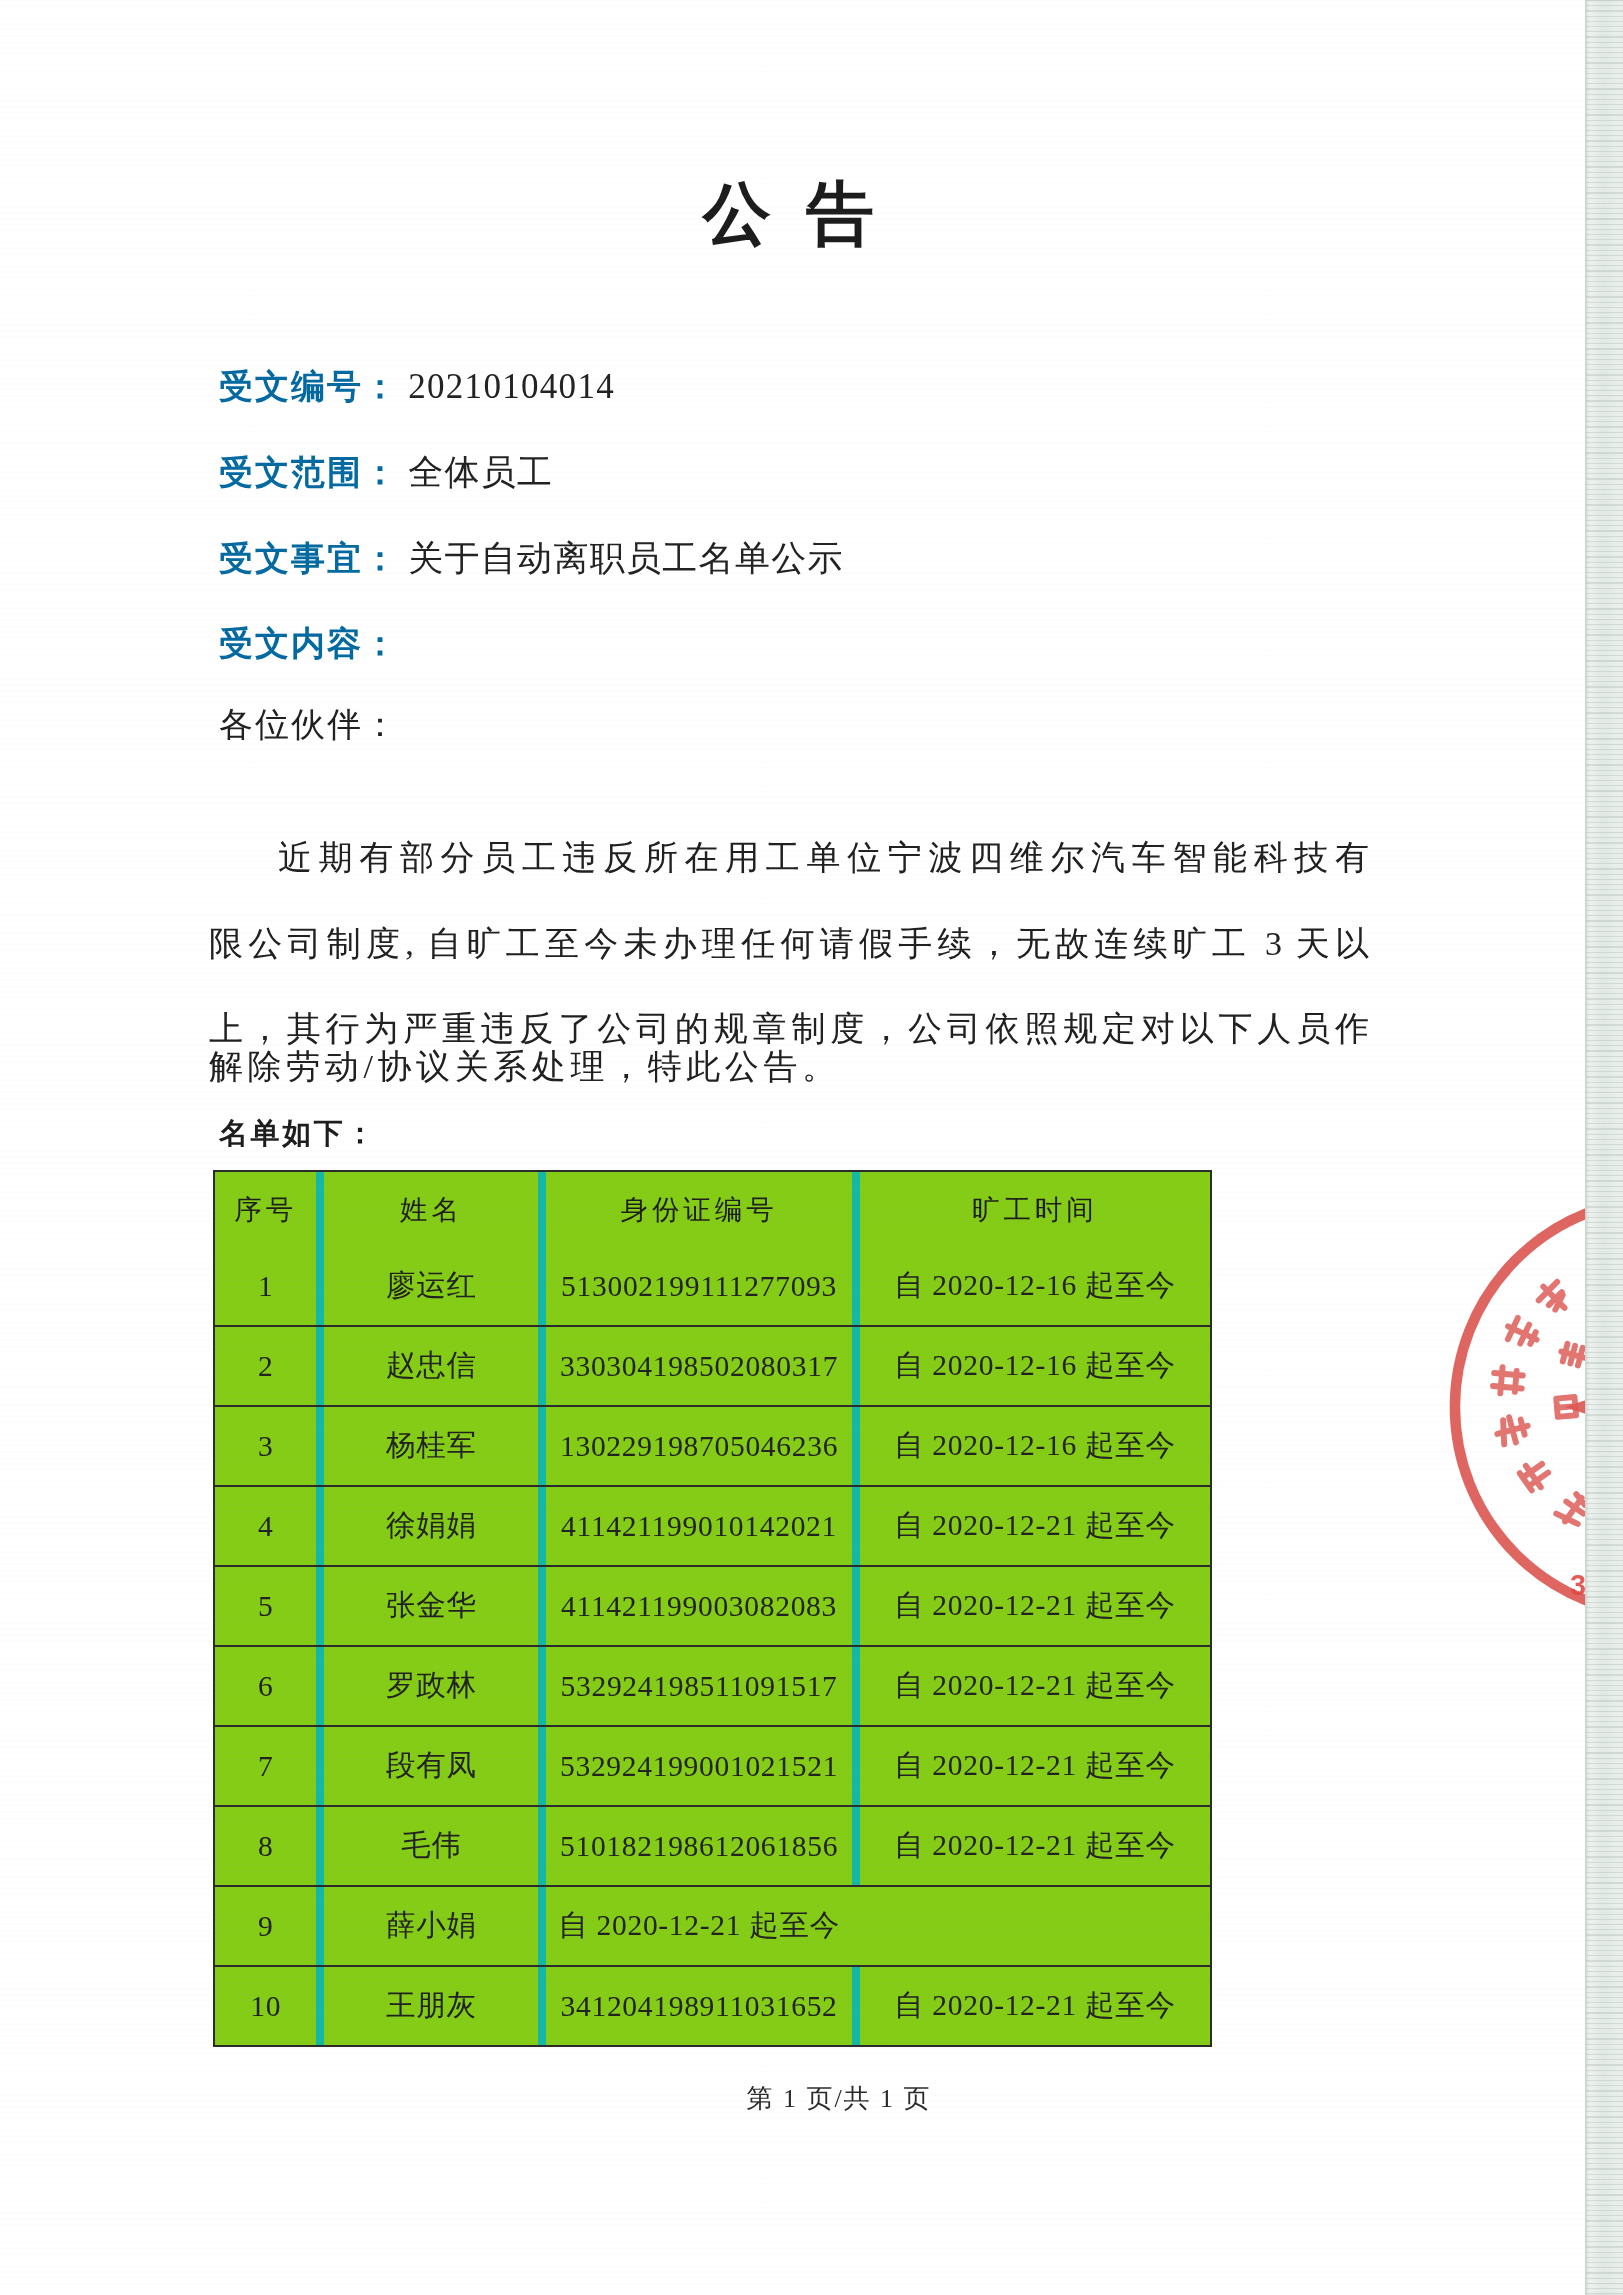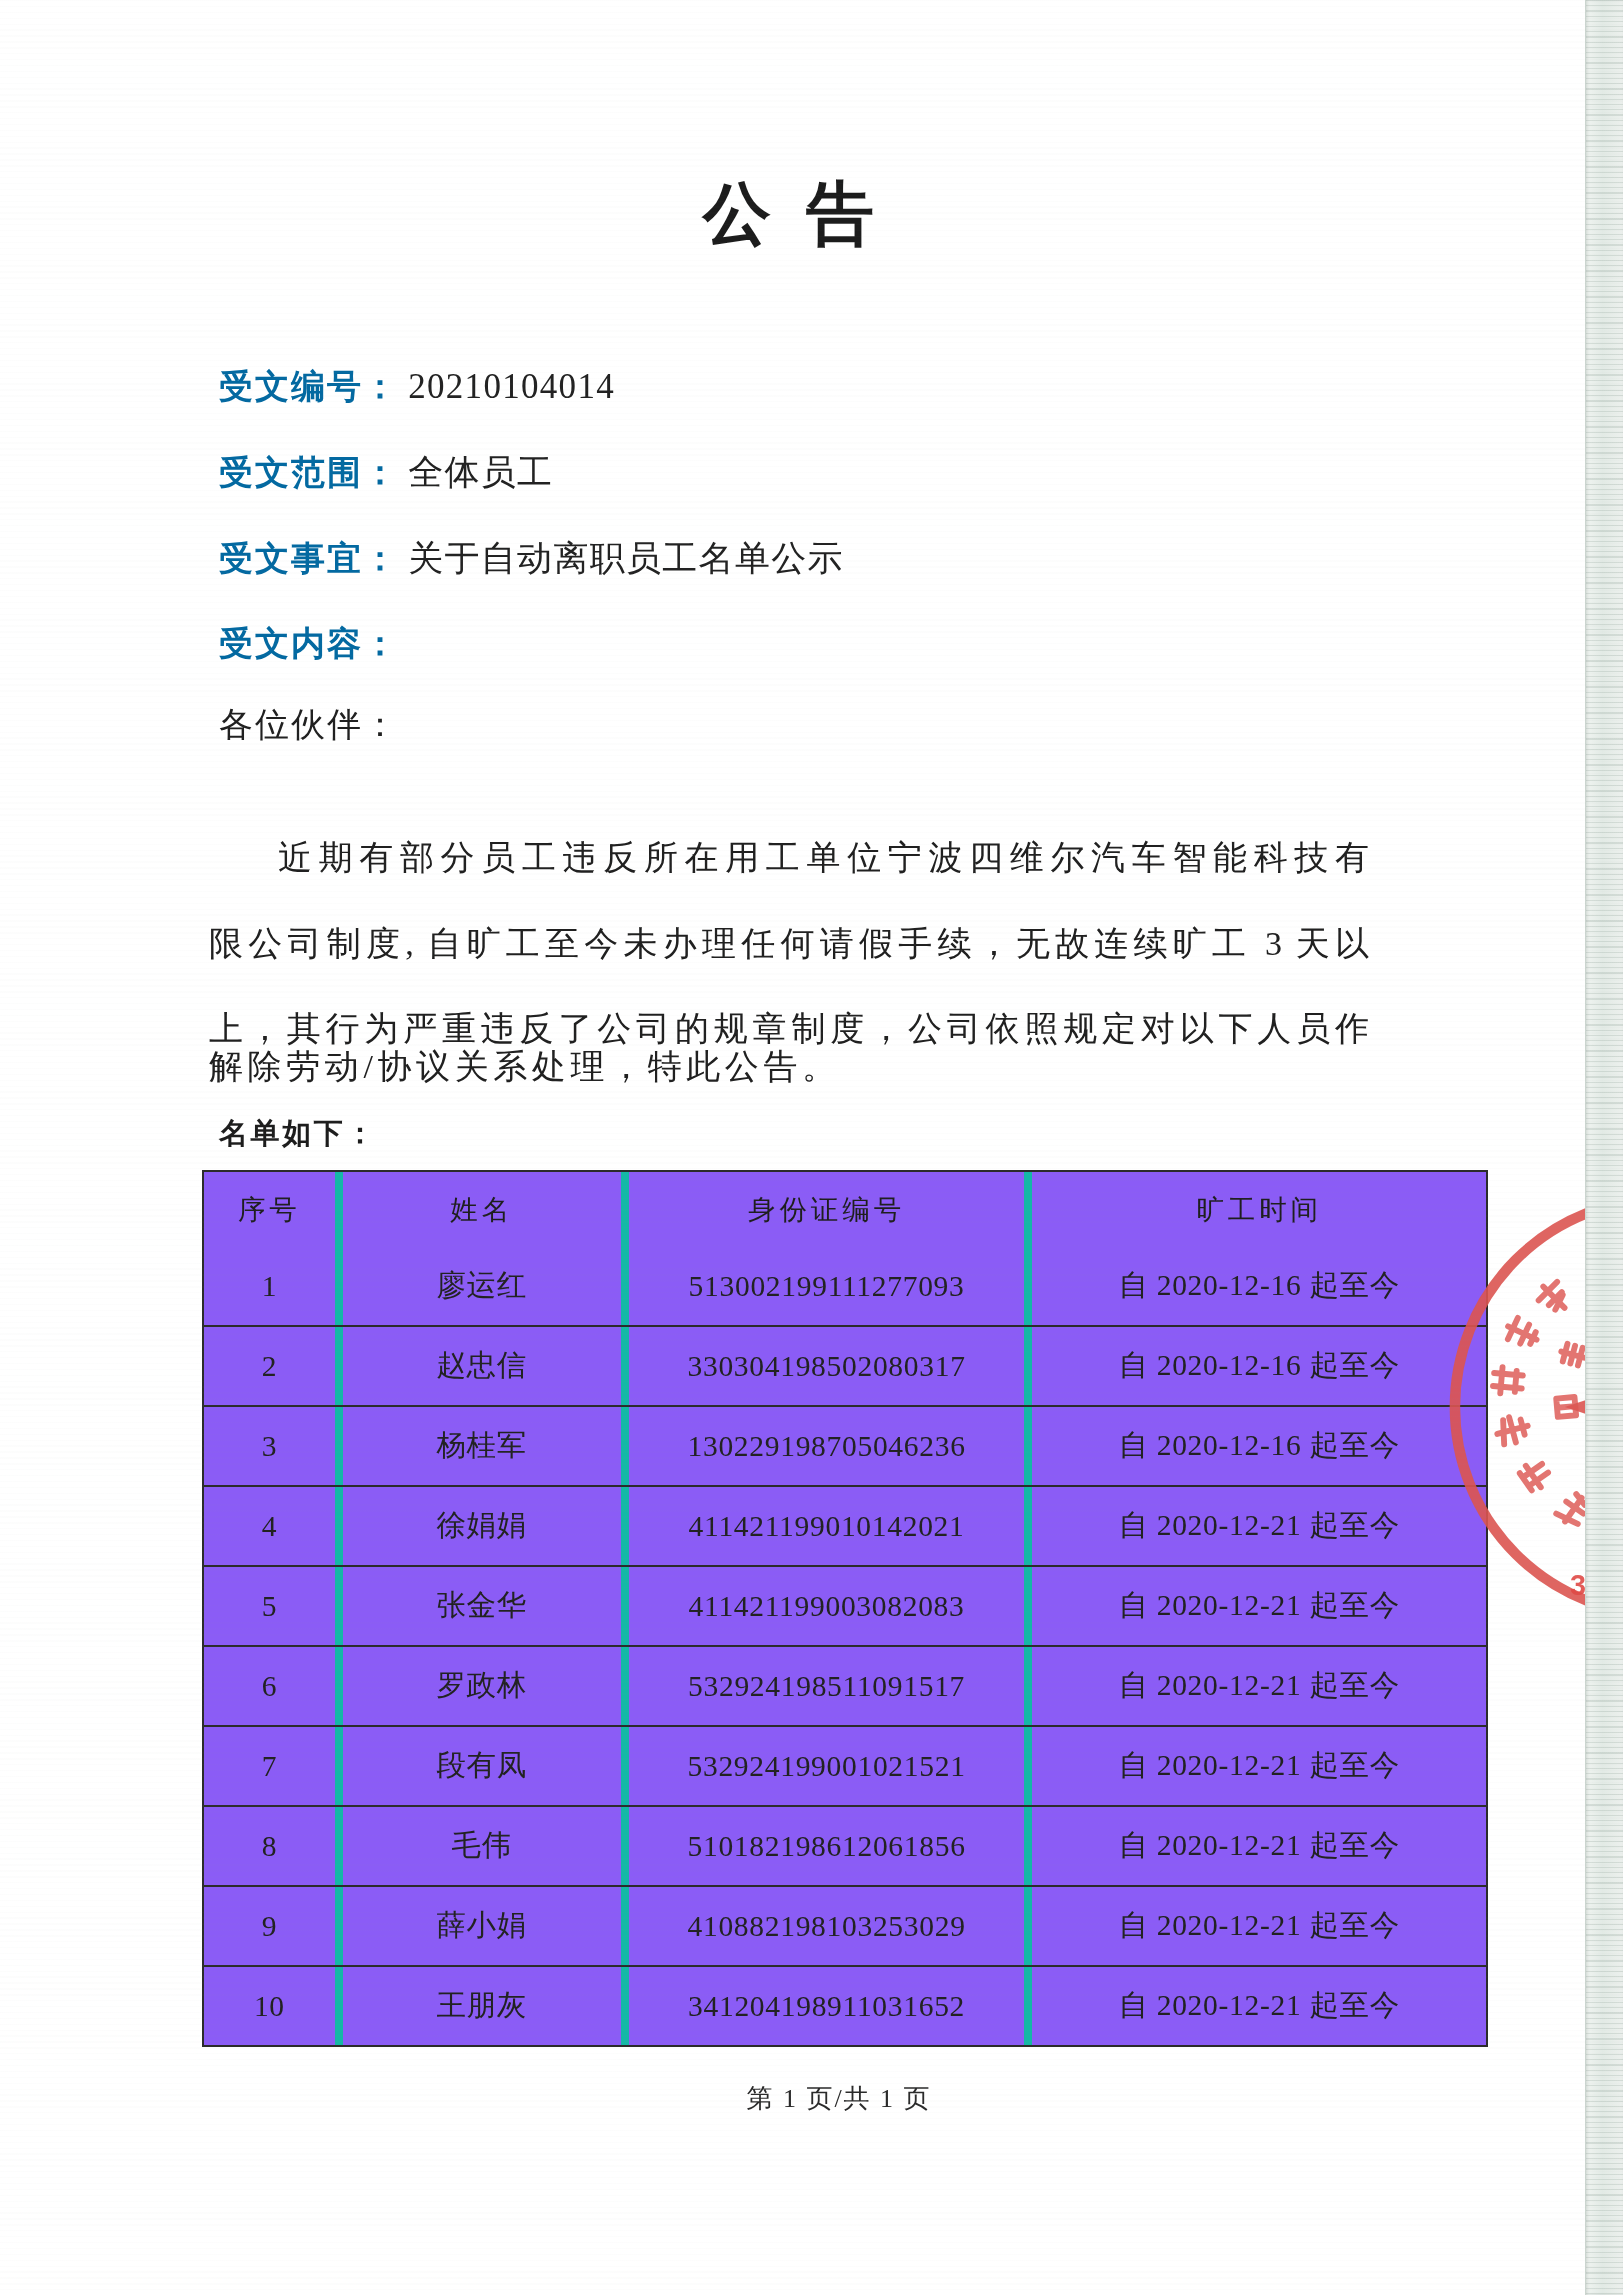--- a/index.html
+++ b/index.html
@@ -49,24 +49,24 @@
     white-space:normal;
     text-align:justify;text-align-last:justify;margin-top:48px;
   }
   .para-line.indent{padding-left:69px;}
   .para-line.last{letter-spacing:4.6px;}
   .list-intro{
     position:absolute;left:219px;top:1114px;
     font-size:29px;color:#1d1d1d;letter-spacing:2.6px;font-weight:600;
   }
   .announce-table{
-    position:absolute;left:202px;top:1170px;width:1286px;
+    position:absolute;left:213px;top:1170px;width:999px;
     border:2.6px solid #2b2b2b;
     box-sizing:border-box;
-    background:#8b5cf6;
+    background:#84cc16;
     z-index:2;
   }
   .tr{
     display:grid;
     grid-template-columns:10.2% 22.3% 31.5% 36%;
     height:78px;
   }
   .tr.header{height:75px;}
   .tr + .tr{border-top:2px solid #2b2b2b;}
   .th,.td{
@@ -177,21 +177,20 @@
         </div>
         <div class="tr">
           <div class="td">8</div>
           <div class="td">毛伟</div>
           <div class="td">510182198612061856</div>
           <div class="td">自 2020-12-21 起至今</div>
         </div>
         <div class="tr">
           <div class="td">9</div>
           <div class="td">薛小娟</div>
-          <div class="td">410882198103253029</div>
           <div class="td">自 2020-12-21 起至今</div>
         </div>
         <div class="tr">
           <div class="td">10</div>
           <div class="td">王朋灰</div>
           <div class="td">341204198911031652</div>
           <div class="td">自 2020-12-21 起至今</div>
         </div>
       </div>
   </div>

